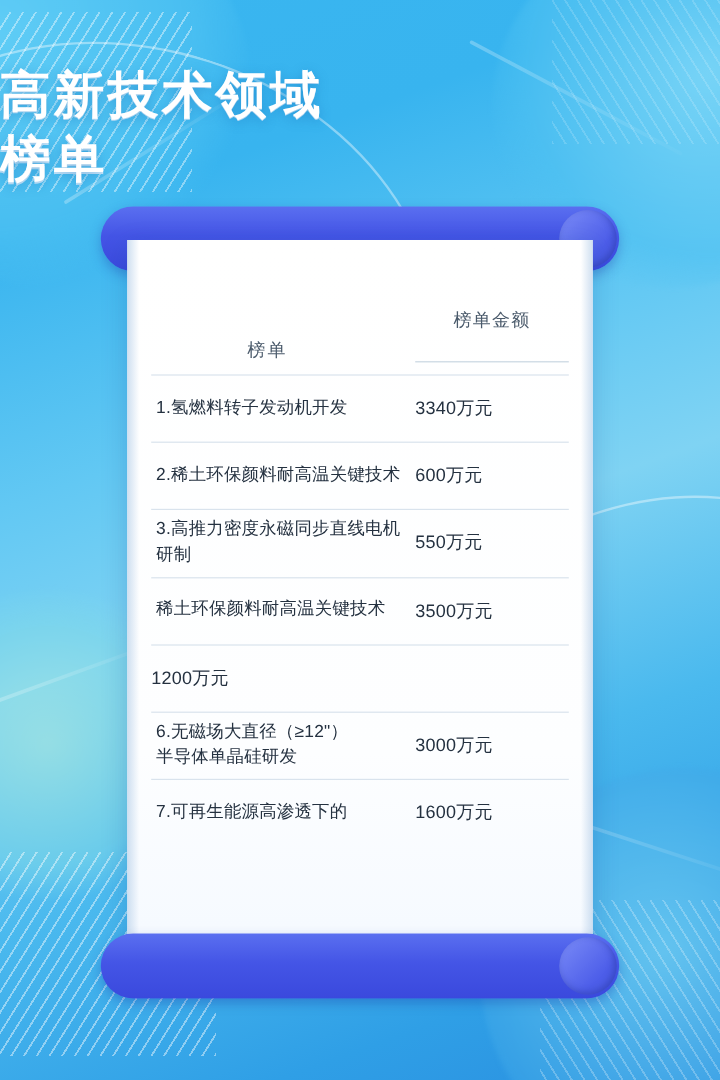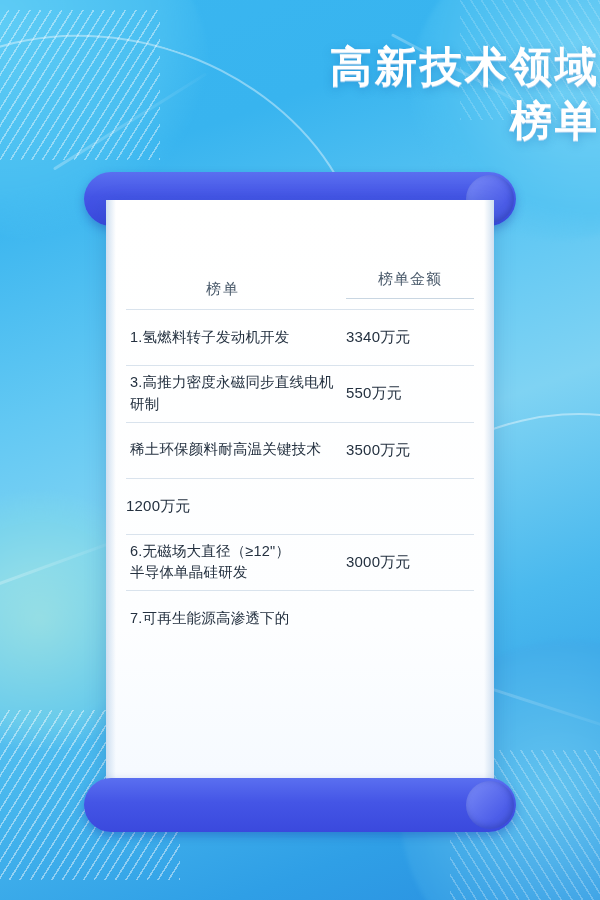--- a/index.html
+++ b/index.html
@@ -94,22 +94,22 @@
     border: 2px solid rgba(255,255,255,.35);
     border-radius: 50%;
     border-color: rgba(255,255,255,.40) transparent transparent transparent;
   }
   .curve-1 { width: 520px; height: 420px; left: -150px; top: 40px; transform: rotate(18deg); }
   .curve-2 { width: 430px; height: 340px; right: -160px; top: 420px; transform: rotate(-22deg); }
 
   
   .title-wrap {
     position: absolute;
-    top: 40px; left: 0; right: 0;
-    text-align: right;
+    top: 52px; left: 0; right: 0;
+    text-align: left;
     z-index: 5;
   }
   .title-line {
     font-size: 42px;
     font-weight: bold;
     letter-spacing: 3px;
     color: #ffffff;
     line-height: 1.28;
     text-shadow: 0 3px 10px rgba(26,116,186,.45), 0 1px 0 #cfe9fb;
   }
@@ -176,21 +176,21 @@
     padding-right: 26px;
     padding-top: 22px;
   }
   .head-right {
     width: 128px;
     text-align: center;
     font-size: 15px;
     color: #4a5a6b;
     letter-spacing: 1px;
     border-bottom: 1px solid #c9d6e2;
-    padding-bottom: 9px;
+    padding-bottom: 24px;
   }
   .row {
     display: flex;
     align-items: center;
     min-height: 56px;
     border-top: 1px solid #d9e3ed;
     padding: 6px 0;
   }
   .row:first-of-type { border-top: 1px solid #d9e3ed; }
   .row .name {
@@ -254,20 +254,27 @@
       </div>
 
       <div class="row">
         <div class="name">
           <span>1.氢燃料转子发动机开发</span>
           <span class="sub"></span>
         </div>
         <div class="amount">3340万元</div>
       </div>
 
+      <div class="row">
+        <div class="name">
+          <span>2.稀土环保颜料耐高温关键技术</span>
+          <span class="sub"></span>
+        </div>
+        <div class="amount">600万元</div>
+      </div>
 
       <div class="row">
         <div class="name">
           <span>3.高推力密度永磁同步直线电机研制</span>
           <span class="sub"></span>
         </div>
         <div class="amount">550万元</div>
       </div>
 
       <div class="row">
@@ -286,20 +293,21 @@
           <span>6.无磁场大直径（≥12"）</span>
           <span class="sub">半导体单晶硅研发</span>
         </div>
         <div class="amount">3000万元</div>
       </div>
 
       <div class="row">
         <div class="name">
           <span>7.可再生能源高渗透下的</span>
         </div>
+        <div class="amount">1600万元</div>
       </div>
     </div>
   </div>
 
   <div class="roll roll-bottom">
     <div class="roll-cap"></div>
   </div>
 </div>
 
 </body></html>

